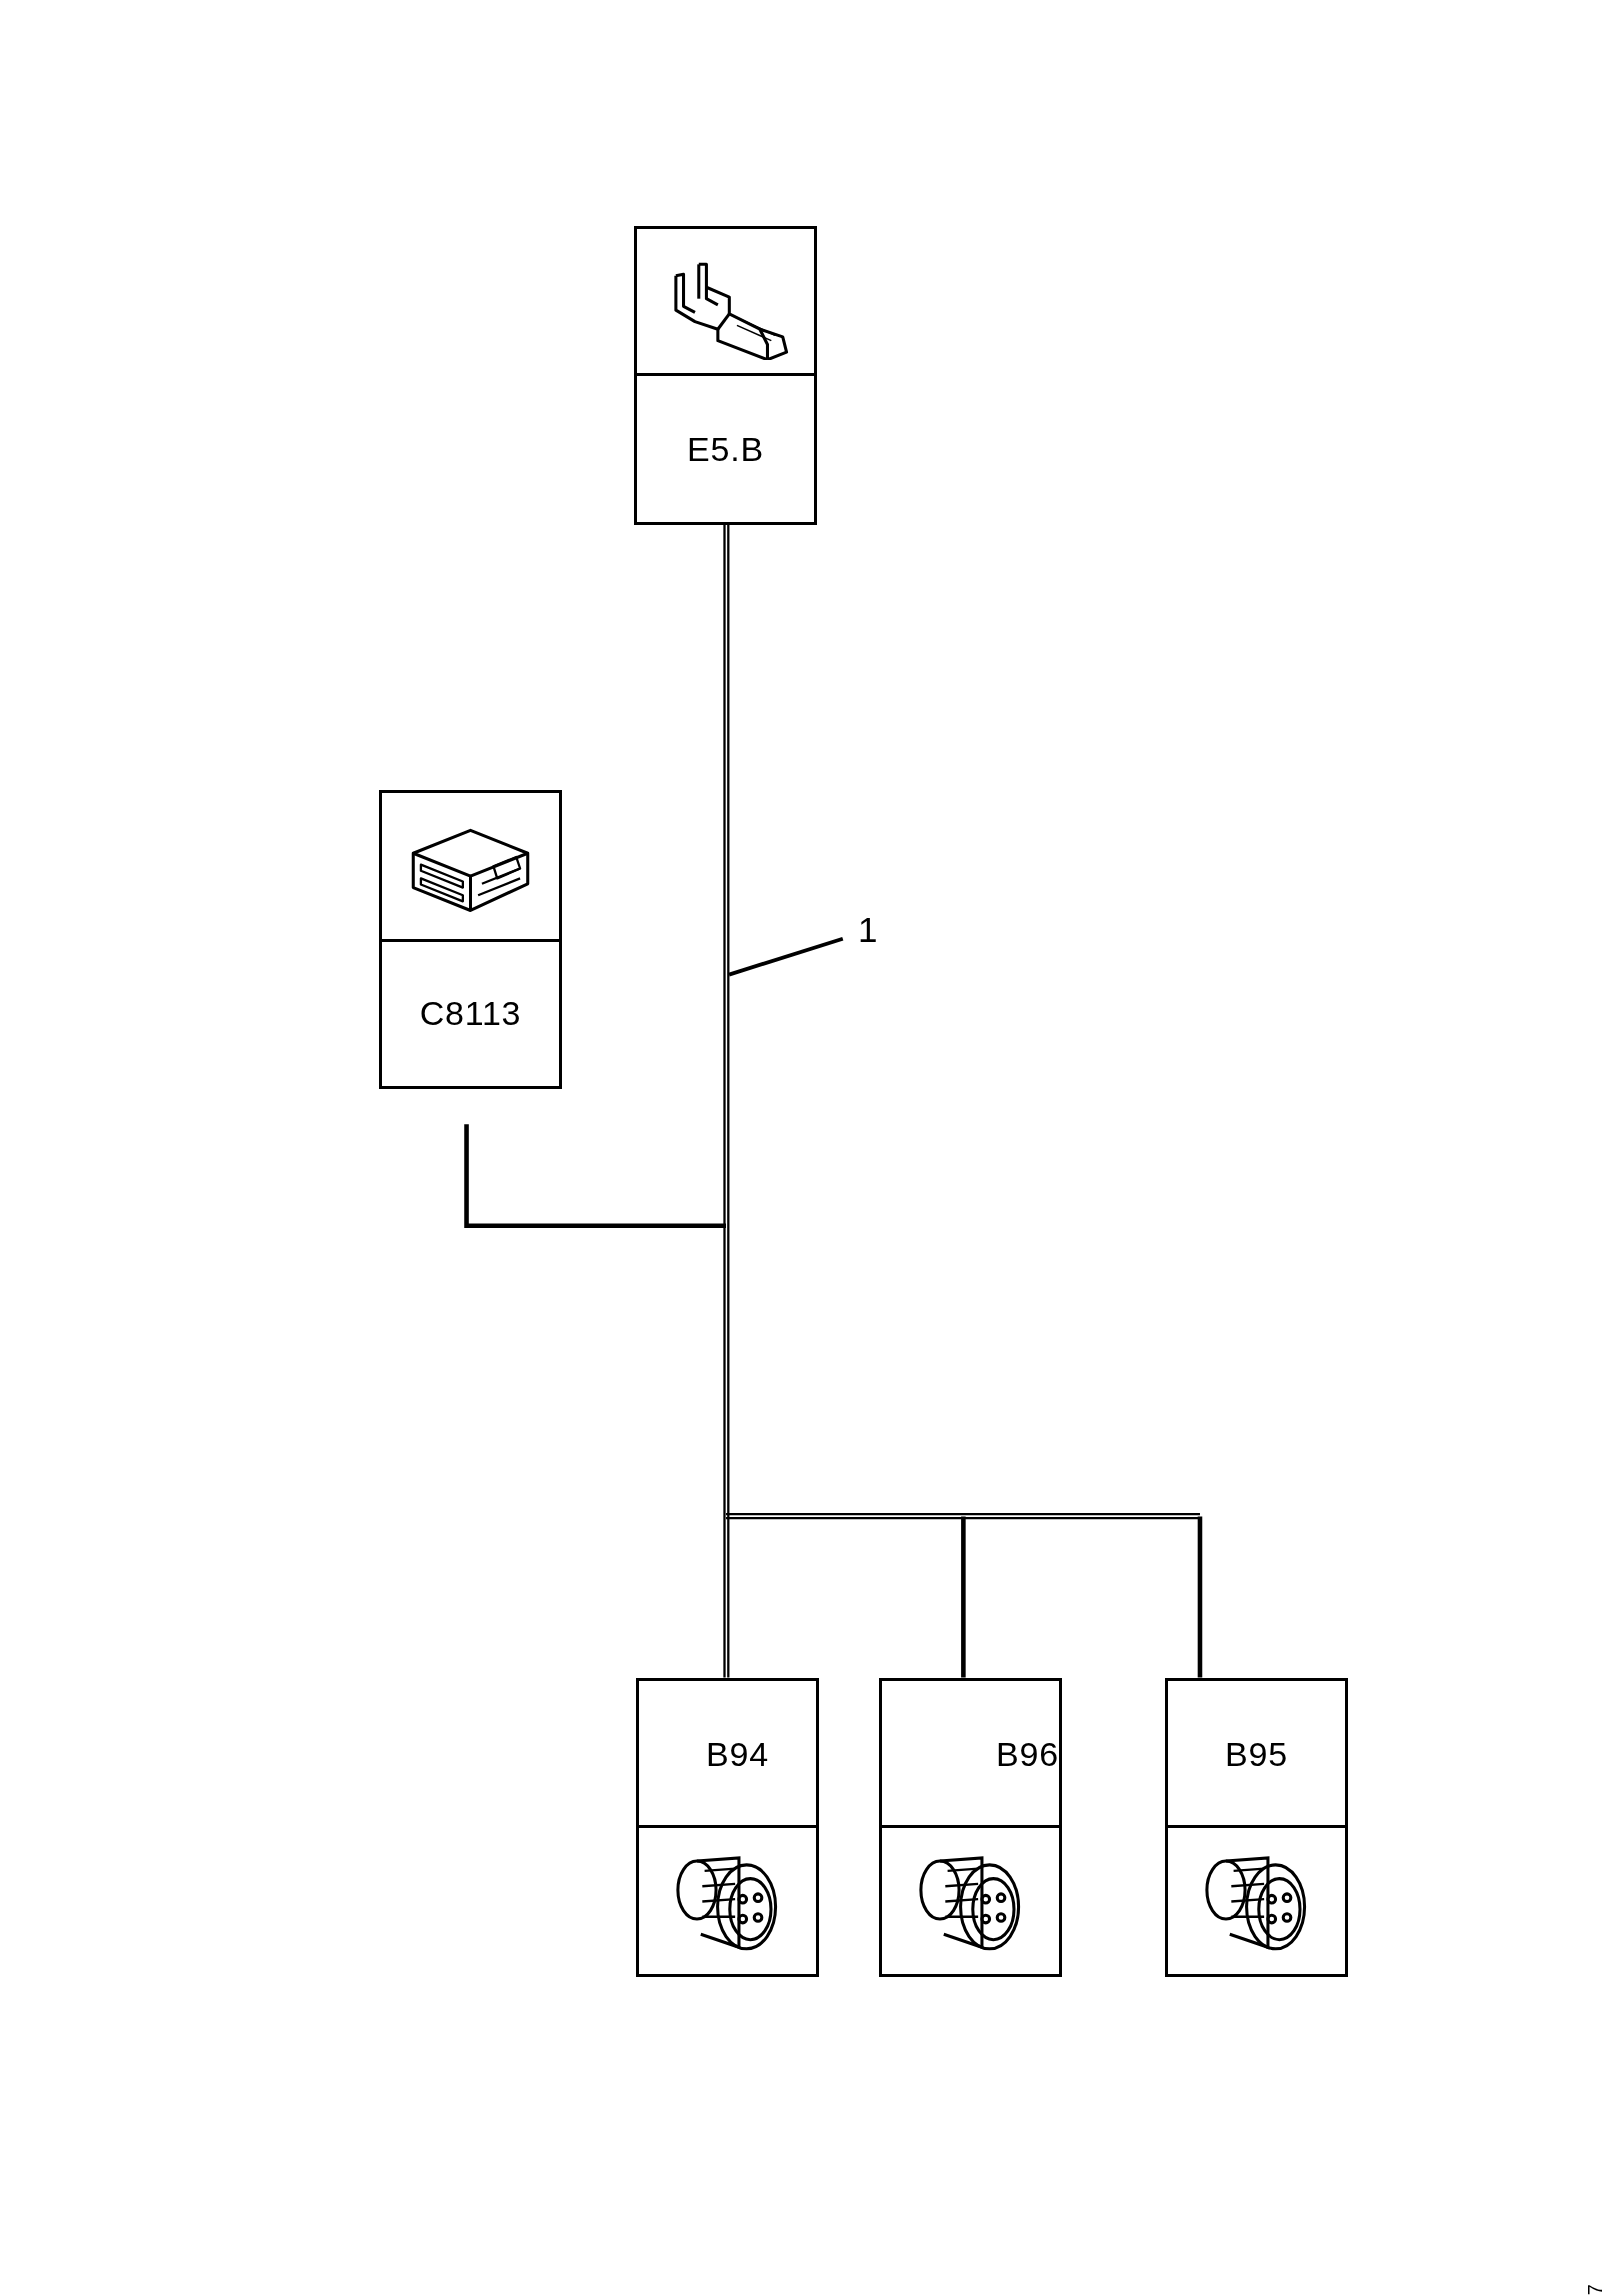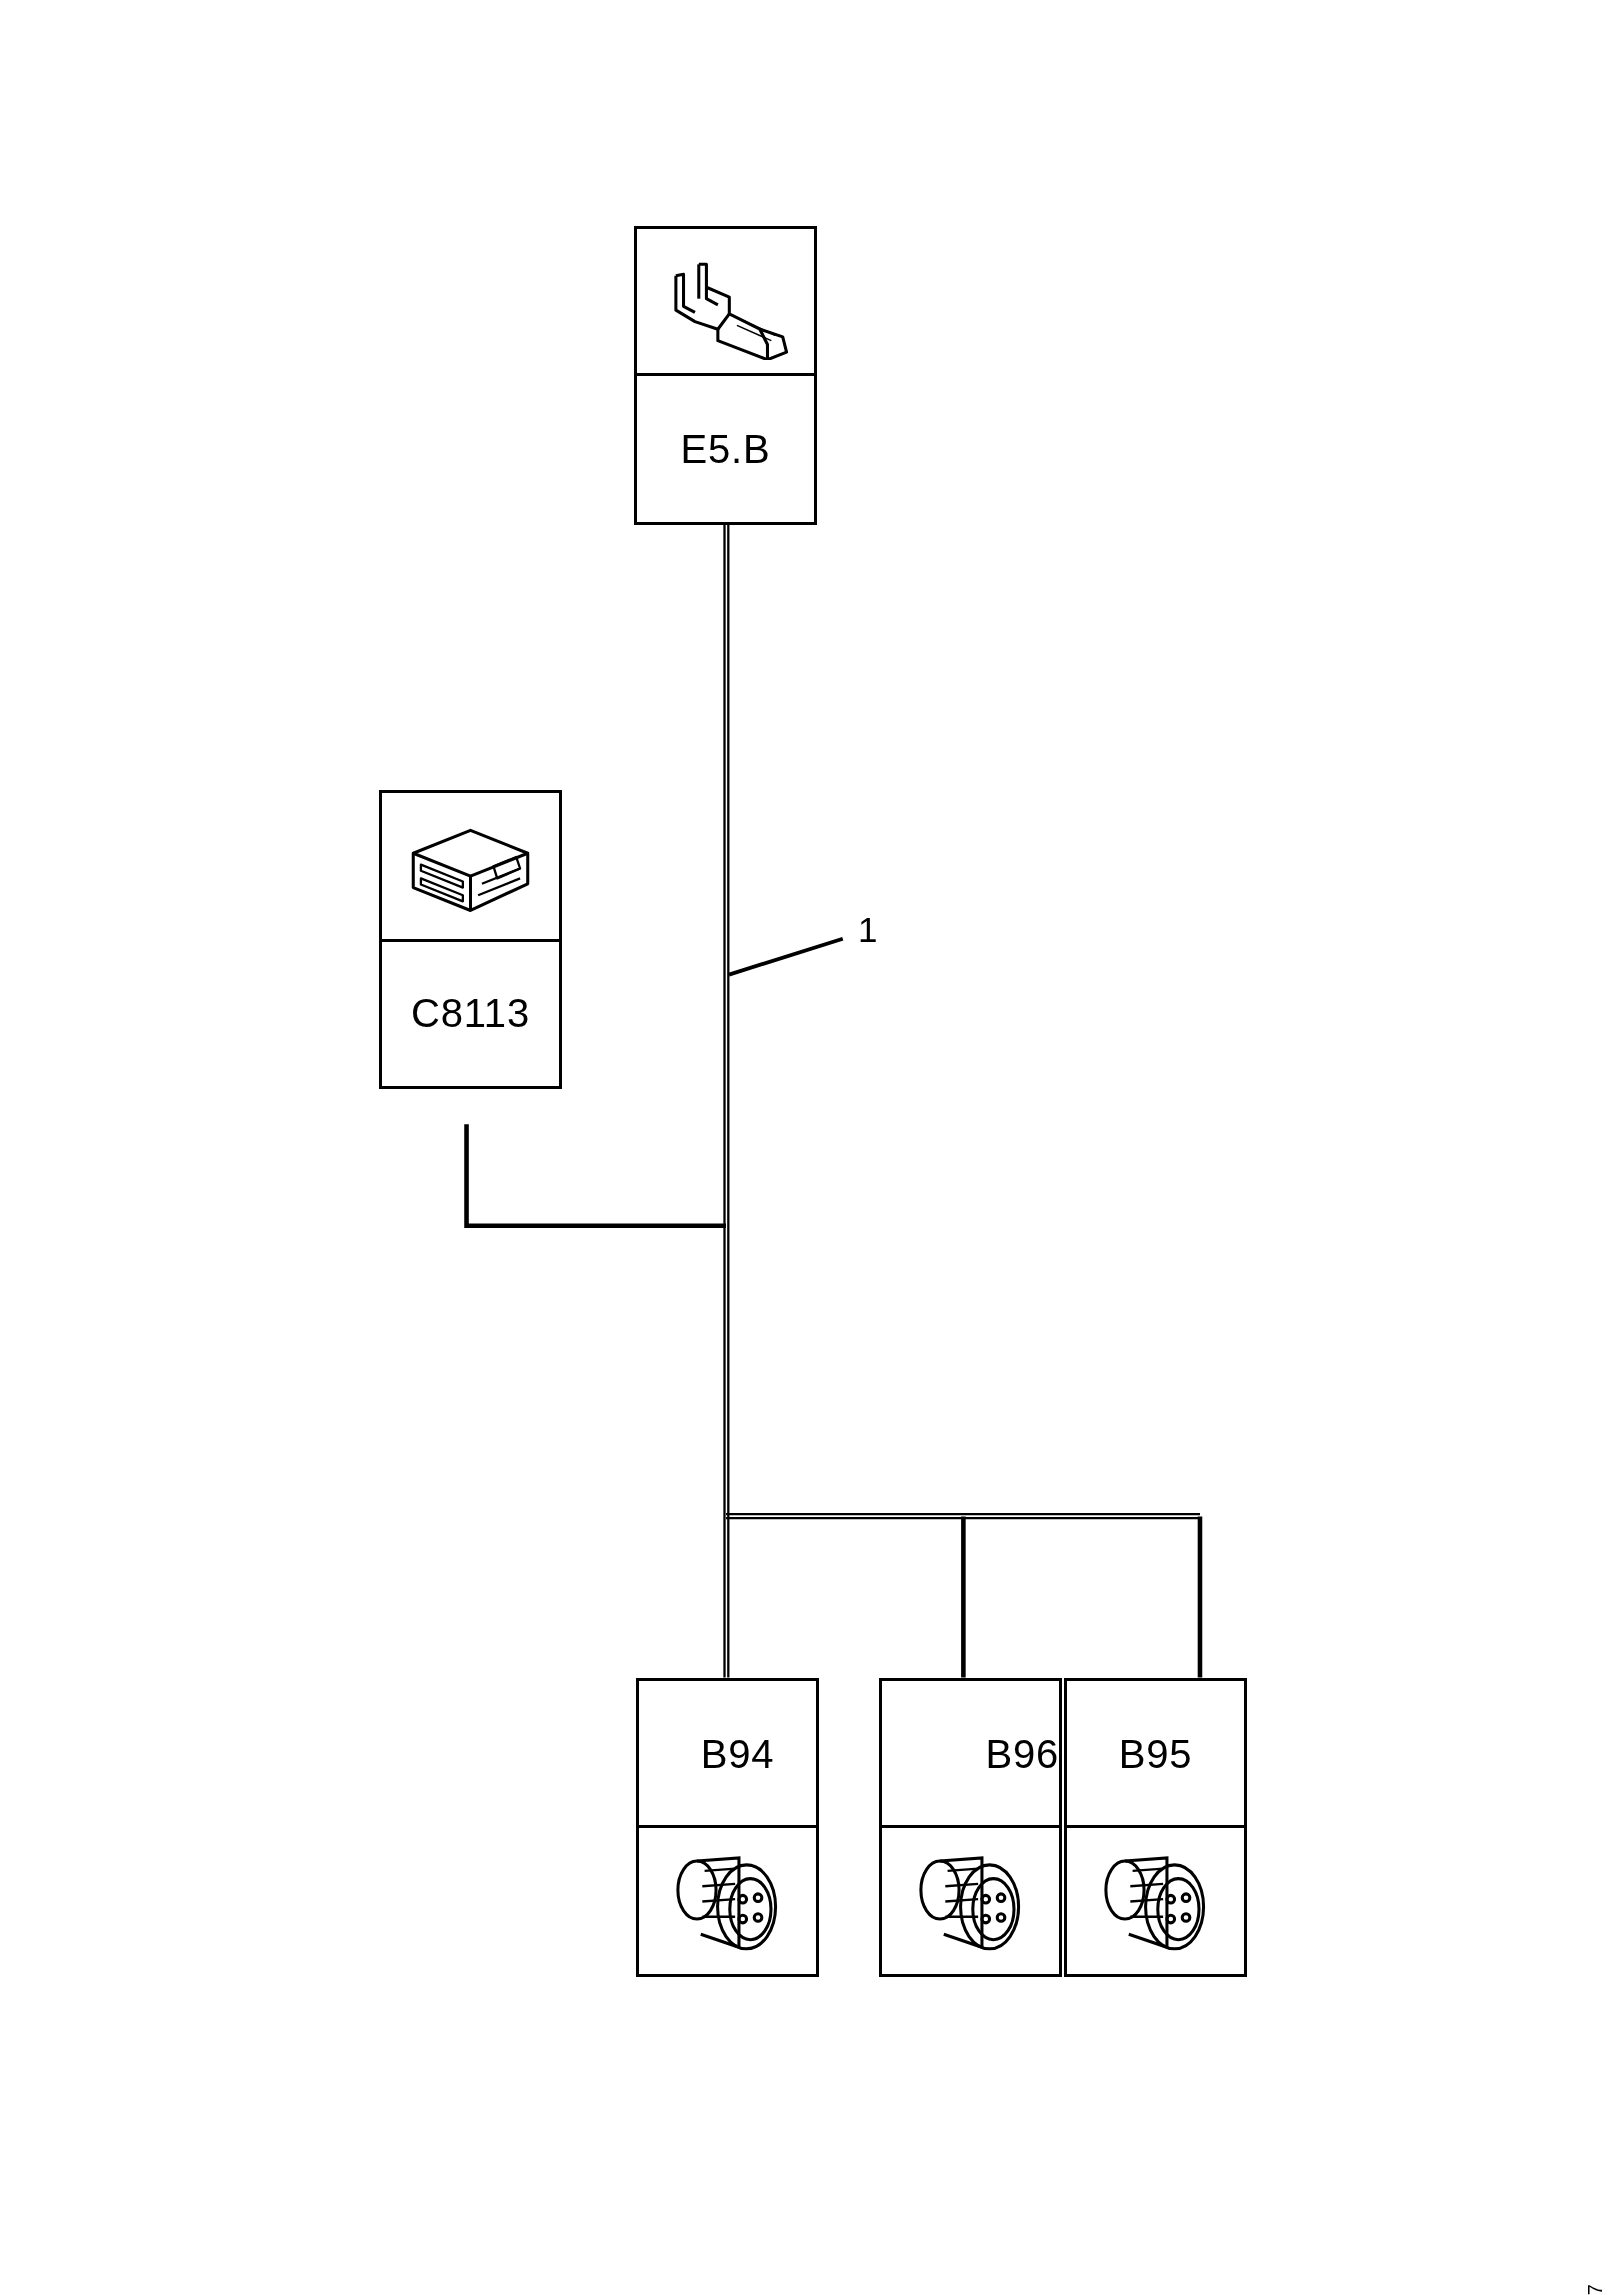--- a/index.html
+++ b/index.html
@@ -5,21 +5,21 @@
   html, body { margin: 0; padding: 0; background: #ffffff; }
   body { width: 1623px; height: 2295px; position: relative; overflow: hidden;
          font-family: "Liberation Sans", sans-serif; color: #000; }
   #wires { position: absolute; left: 0; top: 0; }
   .box { position: absolute; border: 3.8px solid #000; box-sizing: border-box; background: #fff; }
   .cell { position: absolute; left: 0; right: 0; box-sizing: border-box; display: flex;
           align-items: center; justify-content: center; }
   .cell.top { top: 0; }
   .cell.bottom { bottom: 0; }
   .divider { position: absolute; left: 0; right: 0; height: 0; border-top: 3.8px solid #000; }
-  .label { font-size: 40px; letter-spacing: 0.8px; }
+  .label { font-size: 34px; letter-spacing: 0.8px; }
   .wire-label { position: absolute; font-size: 35px; }
   .doc-id { position: absolute; right: 15.3px; bottom: 10.7px; font-size: 20px;
             transform: rotate(-90deg); transform-origin: right bottom; white-space: nowrap; }
   svg.icon { width: 145px; height: 115px; }
 </style>
 </head>
 <body>
 
 <svg id="wires" width="1623" height="2295" viewBox="0 0 2126 3007">
 
@@ -122,21 +122,21 @@
         <ellipse cx="125" cy="85" rx="27" ry="40"></ellipse>
         <circle cx="115" cy="72" r="5"></circle>
           <circle cx="135" cy="70" r="5"></circle>
         <circle cx="115" cy="98" r="5"></circle>
           <circle cx="135" cy="96" r="5"></circle>
       </g>
     </svg>
   </div>
 </div>
 
-<div class="box" style="left:1064px; top:1678px; width:183px; height:299px;padding-left:34px;">
+<div class="box" style="left:1165px; top:1678px; width:183px; height:299px;padding-left:34px;">
   <div class="cell top" style="height:147px;">
     <span class="label">B95</span>
   </div>
   <div class="divider" style="top:144px;"></div>
   <div class="cell bottom" style="height:145px;">
     <svg class="icon" viewBox="0 0 190 150">
       <g fill="none" stroke="#000" stroke-width="4">
         <ellipse cx="55" cy="60" rx="25" ry="38"></ellipse>
         <path d="M55 22 L110 18 L110 135 L60 118"></path>
         <path d="M65 35 L105 32 M62 55 L105 52 M62 75 L105 72 M62 95 L105 95" stroke-width="3"></path>

